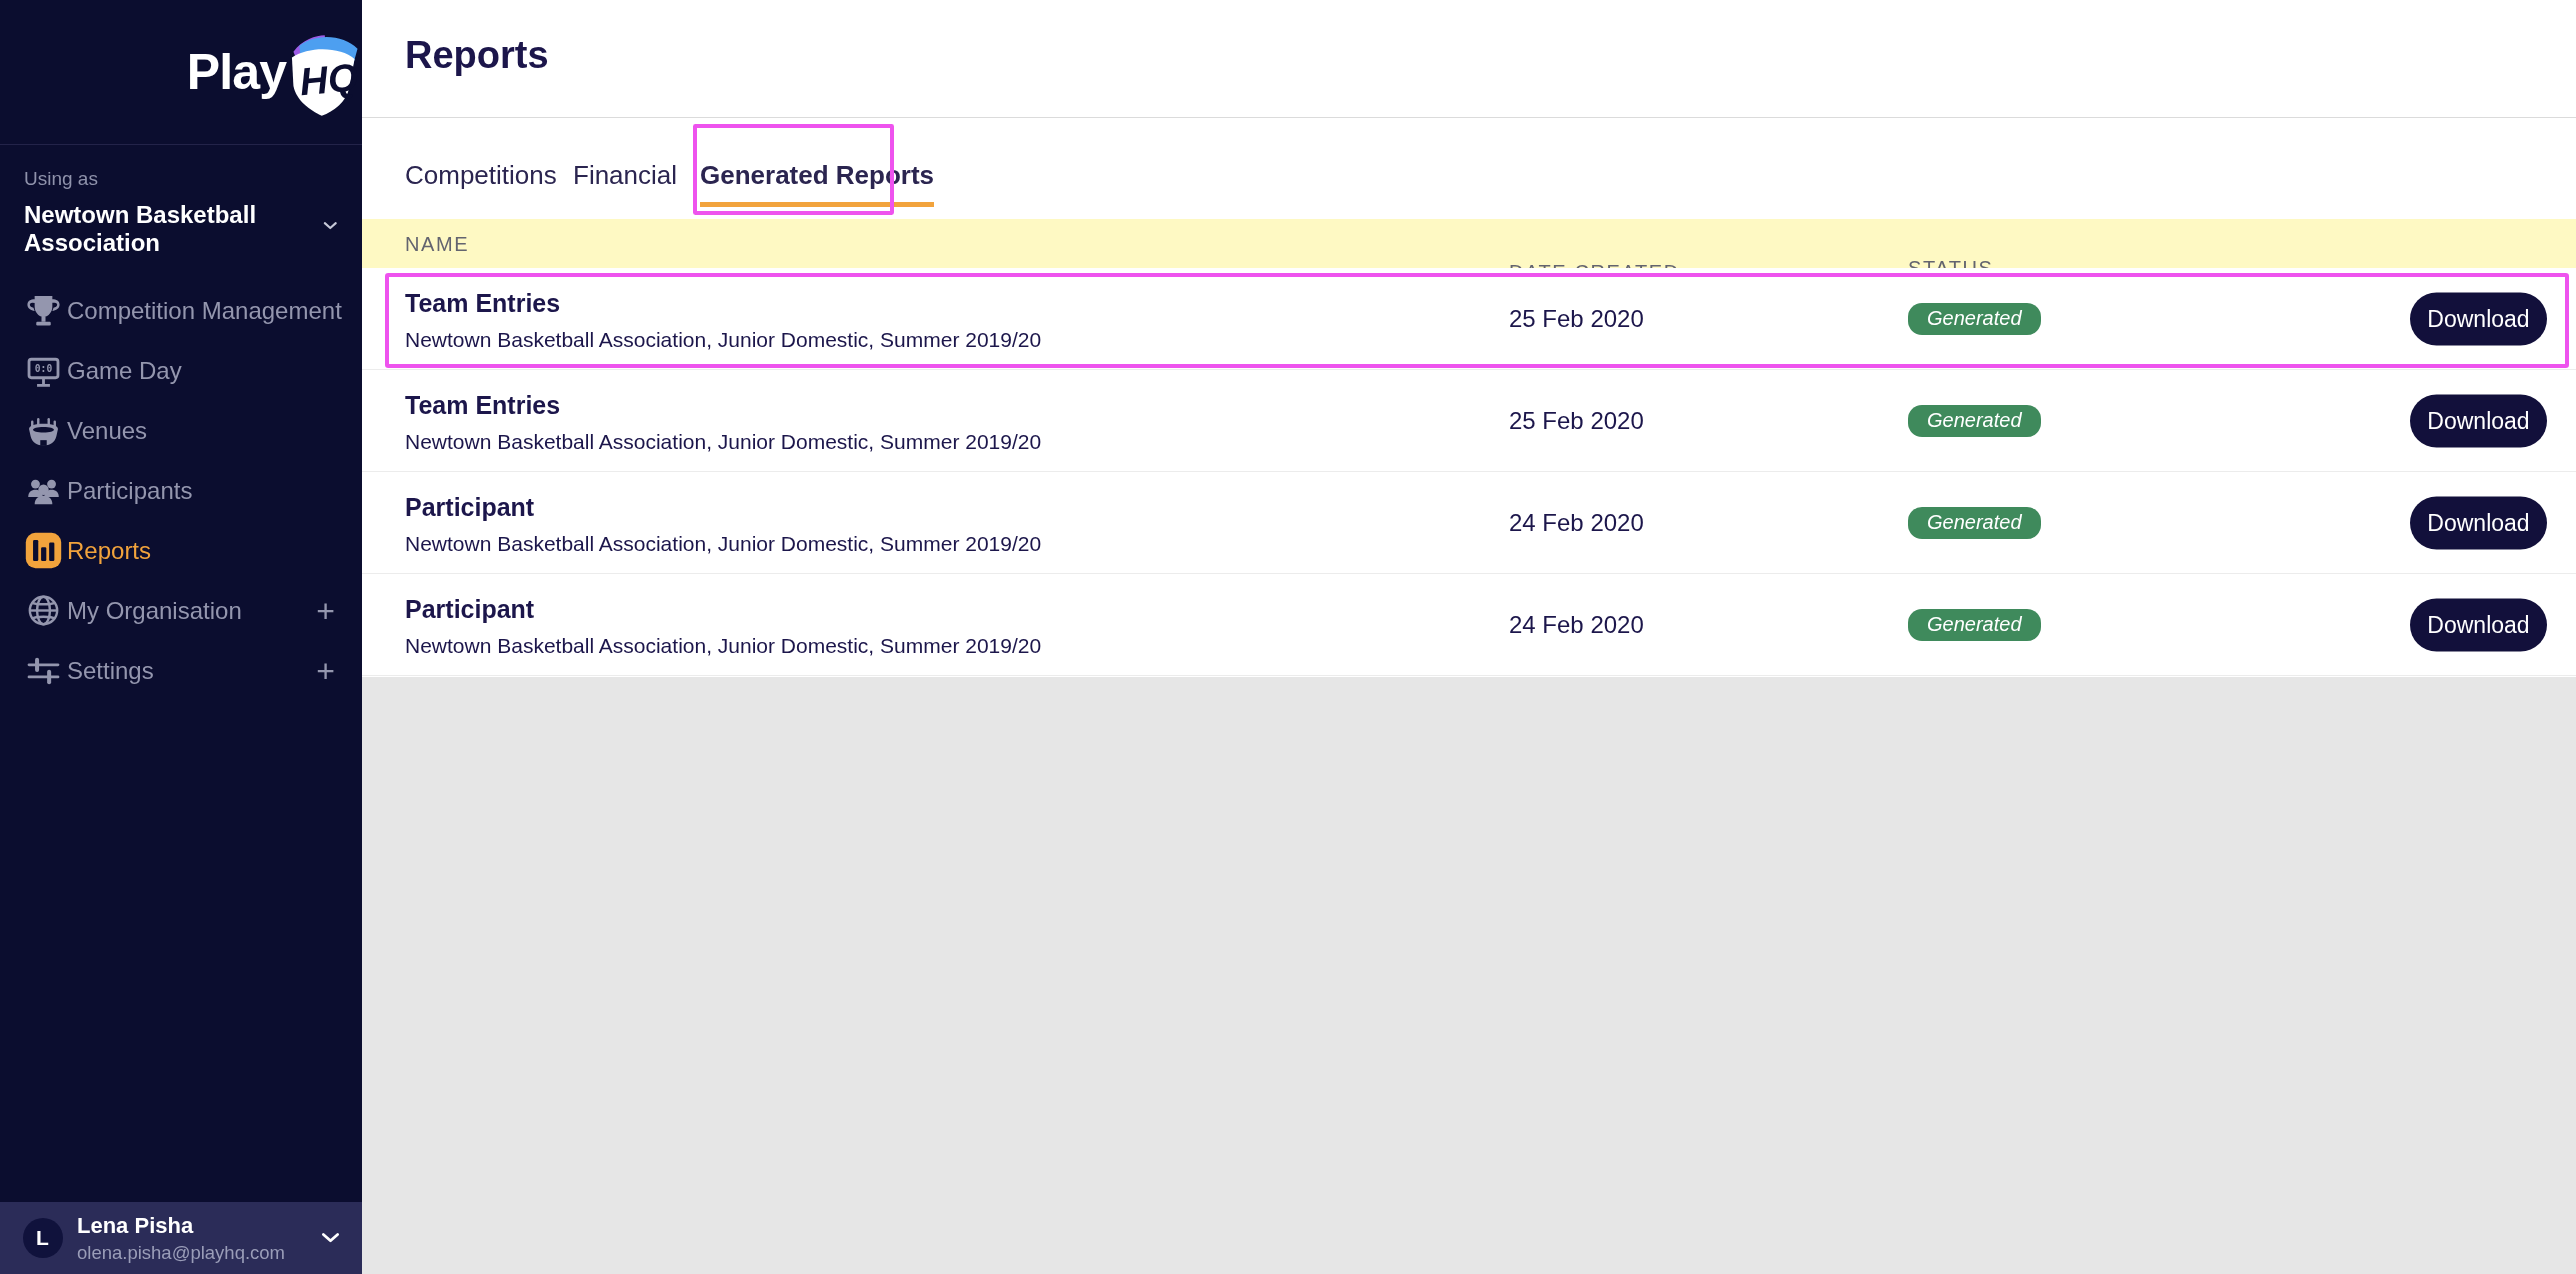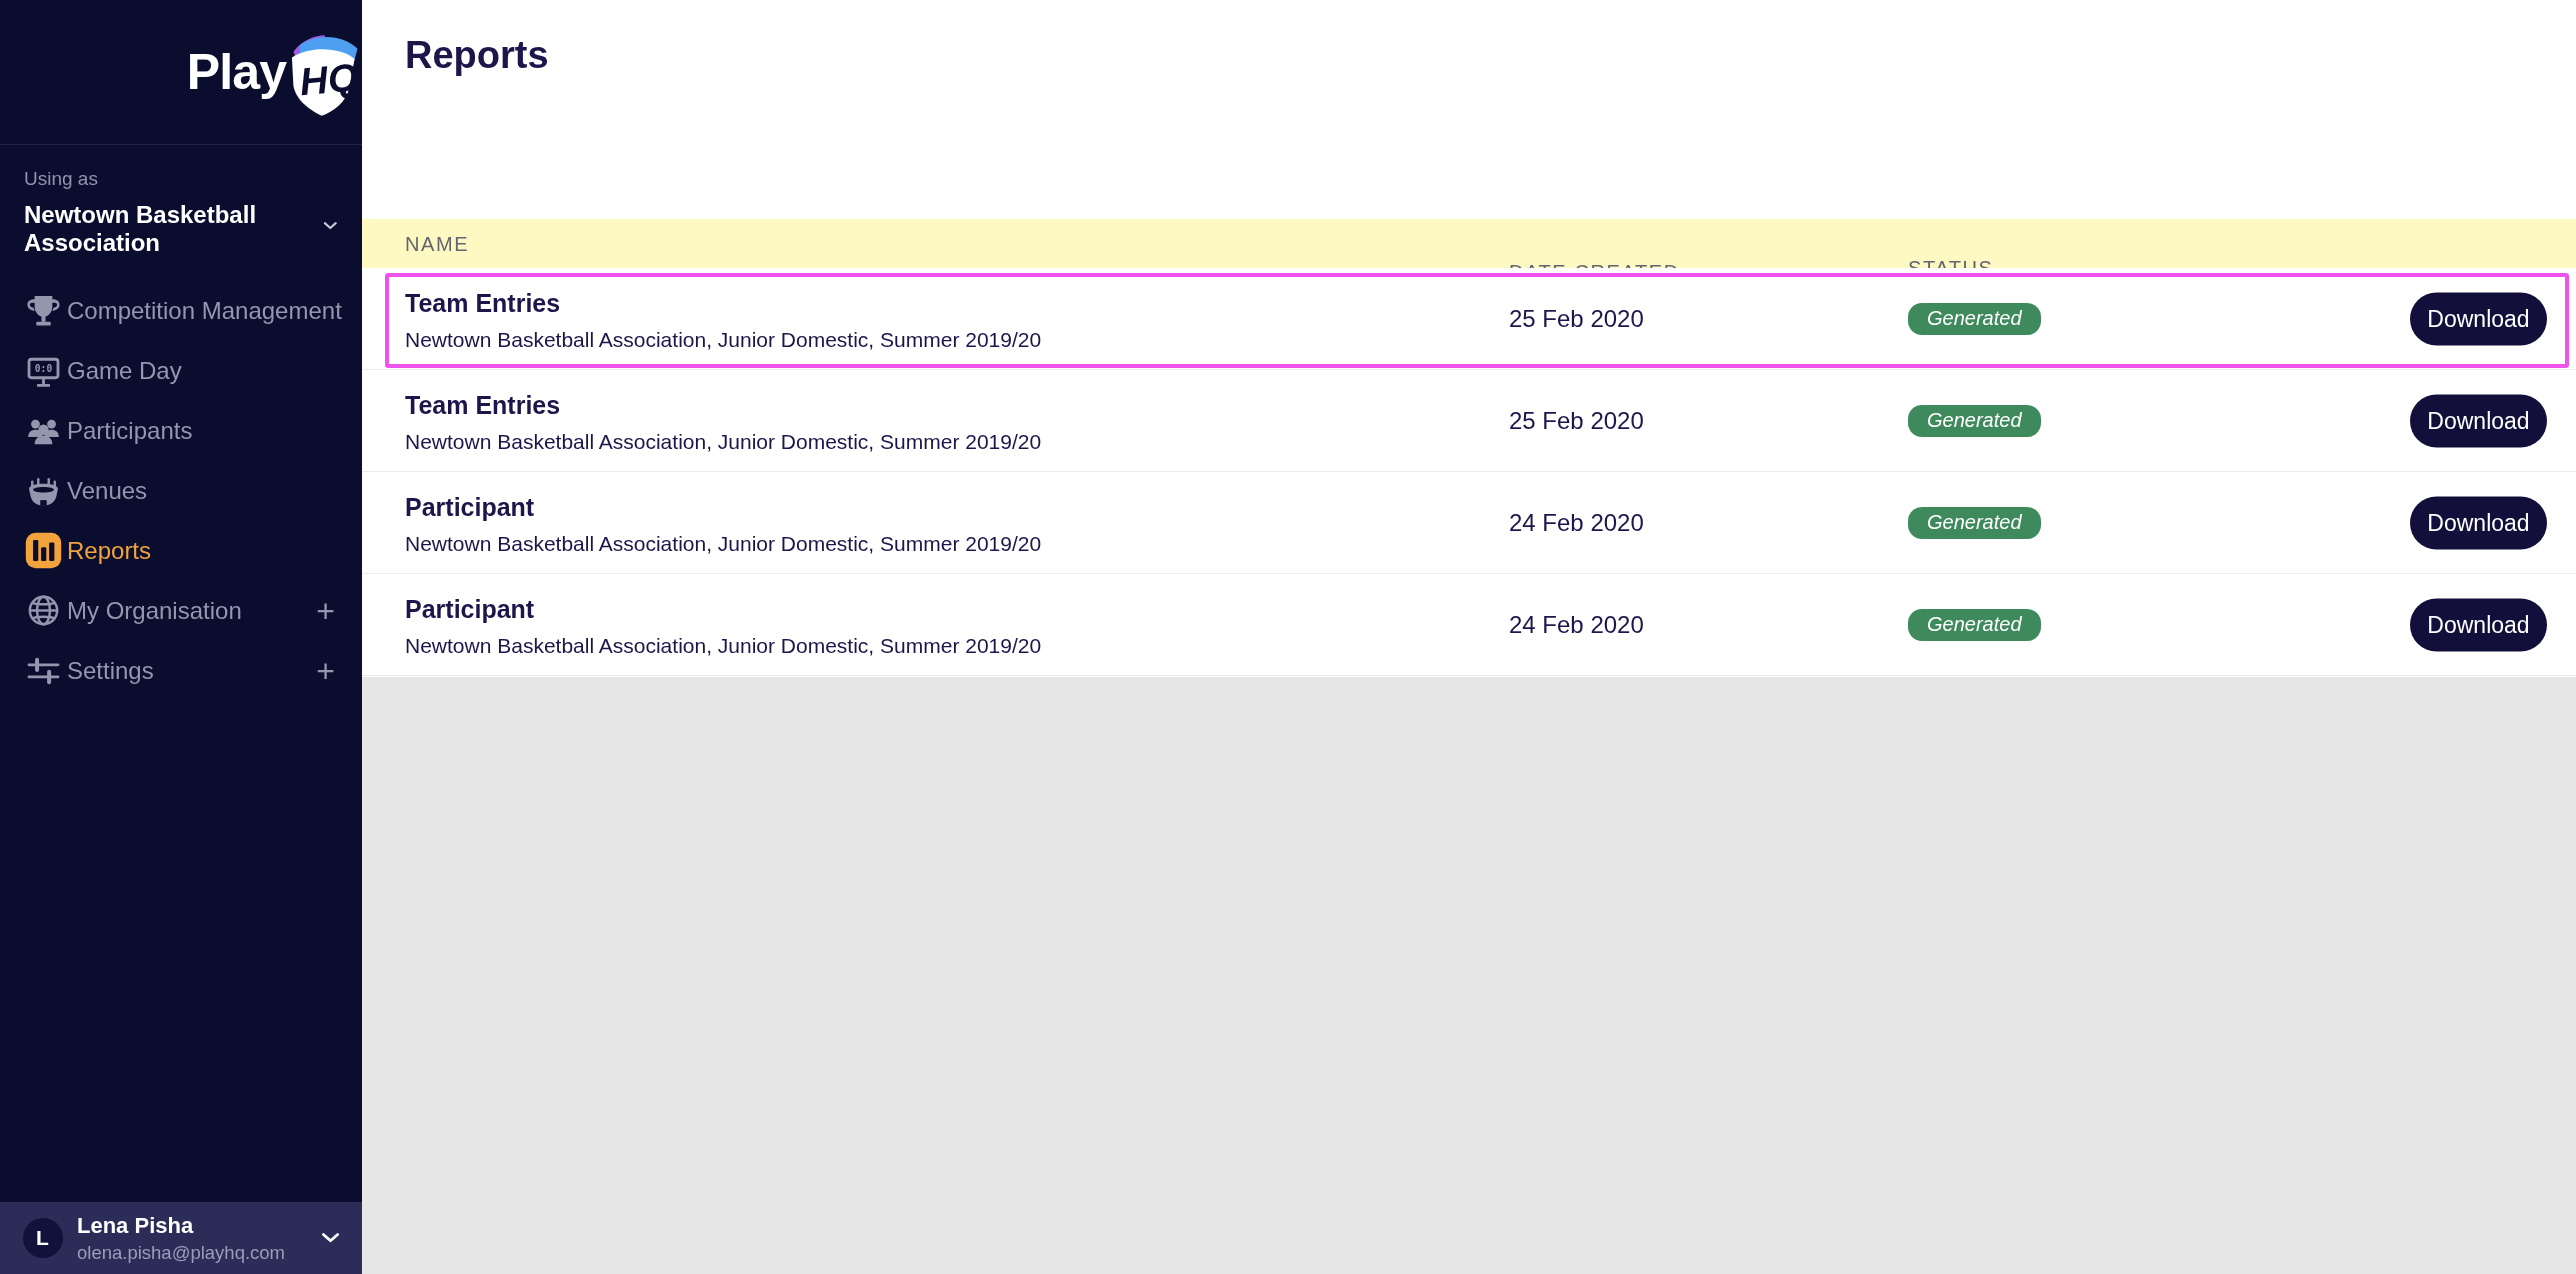--- a/index.html
+++ b/index.html
@@ -169,48 +169,48 @@
           <text x="23" y="25" font-size="12" font-weight="bold" fill="#9496AE" text-anchor="middle" font-family="monospace">0:0</text>
           <line x1="23" y1="32" x2="23" y2="40" stroke="#9496AE" stroke-width="3.5"></line>
           <line x1="15" y1="41.5" x2="31" y2="41.5" stroke="#9496AE" stroke-width="3.5"></line>
         </svg>
       </span>
       <span class="mi-label">Game Day</span>
     </div>
 
     <div class="menu-item">
       <span class="mi-icon">
-        <svg width="37" height="37" viewBox="0 0 46 46" fill="#9496AE">
-          <circle cx="13" cy="15" r="5.5"></circle>
-          <circle cx="33" cy="15" r="5.5"></circle>
-          <path d="M4 31c0-6 4-9 9-9s9 3 9 9z"></path>
-          <path d="M24 31c0-6 4-9 9-9s9 3 9 9z"></path>
-          <circle cx="23" cy="22" r="6.5"></circle>
-          <path d="M12 40c0-7 5-10.5 11-10.5S34 33 34 40z"></path>
-        </svg>
-      </span>
-      <span class="mi-label">Participants</span>
-    </div>
-
-    <div class="menu-item">
-      <span class="mi-icon">
         <svg width="37" height="37" viewBox="0 0 46 46">
           <g stroke="#9496AE" stroke-width="3" stroke-linecap="round">
             <line x1="9" y1="12" x2="9" y2="19"></line>
             <line x1="16.5" y1="9" x2="16.5" y2="16"></line>
             <line x1="29.5" y1="9" x2="29.5" y2="16"></line>
             <line x1="37" y1="12" x2="37" y2="19"></line>
           </g>
           <path fill="#9496AE" fill-rule="evenodd" d="M5 21 C5 16.5 13 14.5 23 14.5 C33 14.5 41 16.5 41 21 L39 30 C37 38 31 41.5 23 41.5 C15 41.5 9 38 7 30 Z  M23 18.5 C15 18.5 10 20 10 22 C10 24 15 25.5 23 25.5 C31 25.5 36 24 36 22 C36 20 31 18.5 23 18.5 Z"></path>
           <rect x="19" y="35" width="8" height="7" fill="#0B0D2F"></rect>
         </svg>
       </span>
       <span class="mi-label">Venues</span>
     </div>
 
+    <div class="menu-item">
+      <span class="mi-icon">
+        <svg width="37" height="37" viewBox="0 0 46 46" fill="#9496AE">
+          <circle cx="13" cy="15" r="5.5"></circle>
+          <circle cx="33" cy="15" r="5.5"></circle>
+          <path d="M4 31c0-6 4-9 9-9s9 3 9 9z"></path>
+          <path d="M24 31c0-6 4-9 9-9s9 3 9 9z"></path>
+          <circle cx="23" cy="22" r="6.5"></circle>
+          <path d="M12 40c0-7 5-10.5 11-10.5S34 33 34 40z"></path>
+        </svg>
+      </span>
+      <span class="mi-label">Participants</span>
+    </div>
+
     <div class="menu-item active">
       <span class="mi-icon">
         <svg width="37" height="37" viewBox="0 0 46 46">
           <rect x="1" y="1" width="44" height="44" rx="12" fill="#F2A33C"></rect>
           <rect x="10" y="10" width="6.5" height="26" rx="1.5" fill="#0B0D2F"></rect>
           <rect x="20" y="19" width="6.5" height="17" rx="1.5" fill="#0B0D2F"></rect>
           <rect x="30" y="13" width="6.5" height="23" rx="1.5" fill="#0B0D2F"></rect>
         </svg>
       </span>
       <span class="mi-label">Reports</span>
@@ -259,20 +259,26 @@
       <polyline points="3,3 12,11 21,3" fill="none" stroke="#ffffff" stroke-width="3.5" stroke-linecap="round" stroke-linejoin="round"></polyline>
     </svg>
   </div>
 
 </aside>
 
 <main class="main">
 
   <h1 class="page-title">Reports</h1>
 
+  <div class="tabbar">
+    <span class="tab tab-competitions">Competitions</span>
+    <span class="tab tab-financial">Financial</span>
+    <span class="tab tab-generated">Generated Reports</span>
+    <div class="tab-annotation"></div>
+  </div>
 
   <div class="table-header">
     <span class="col-label col-name">NAME</span>
     <span class="col-label col-date">DATE CREATED</span>
     <span class="col-label col-status">STATUS</span>
   </div>
 
   <div class="rows">
 
     <div class="report-row">

